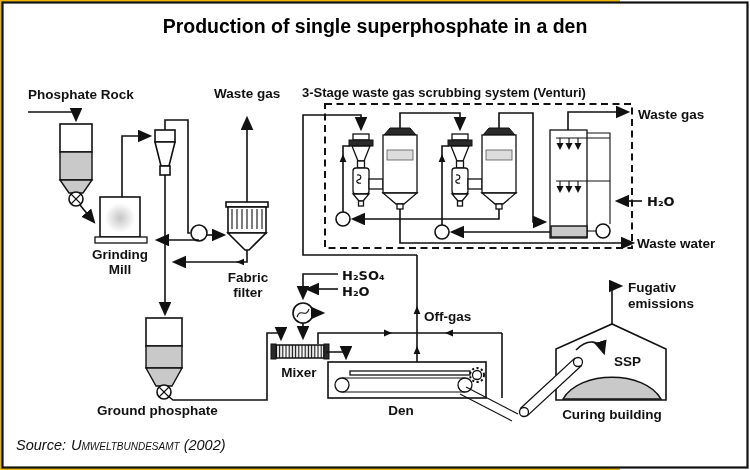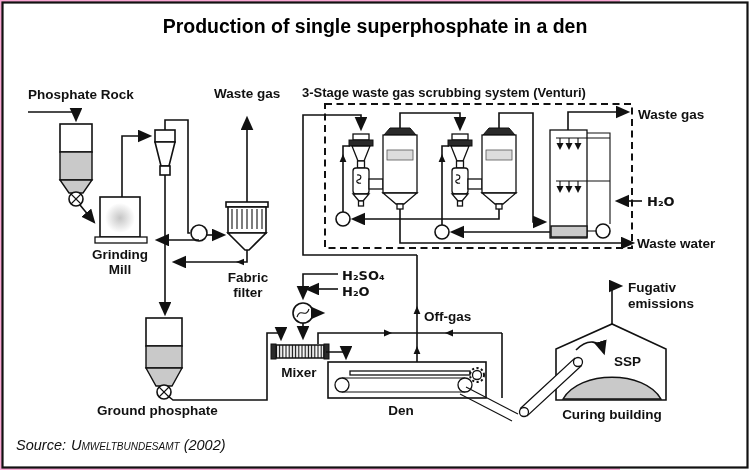--- a/index.html
+++ b/index.html
@@ -1,16 +1,16 @@
 <!DOCTYPE html>
 <html><head>
 <meta charset="utf-8">
 <style>
   html,body{margin:0;padding:0;background:#ffffff;}
-  #stage{position:relative;width:620px;height:470px;background:#f9a8d4;
+  #stage{position:relative;width:620px;height:470px;background:#eab308;
          font-family:"Liberation Sans",sans-serif;}
   svg{display:block;}
   .ln{stroke:#111;stroke-width:1.6;fill:none;}
   .ln2{stroke:#111;stroke-width:1.1;fill:none;}
   .eq{fill:#fff;stroke:#111;stroke-width:1.6;}
   .eqt{fill:#fff;stroke:#111;stroke-width:1.3;}
   .gry{fill:#c9c9c9;stroke:#111;stroke-width:1.4;}
   .drk{fill:#2a2a2a;stroke:#111;stroke-width:1;}
   .band{fill:#dcdcdc;stroke:#555;stroke-width:0.8;}
   .ah{fill:#111;stroke:none;}

